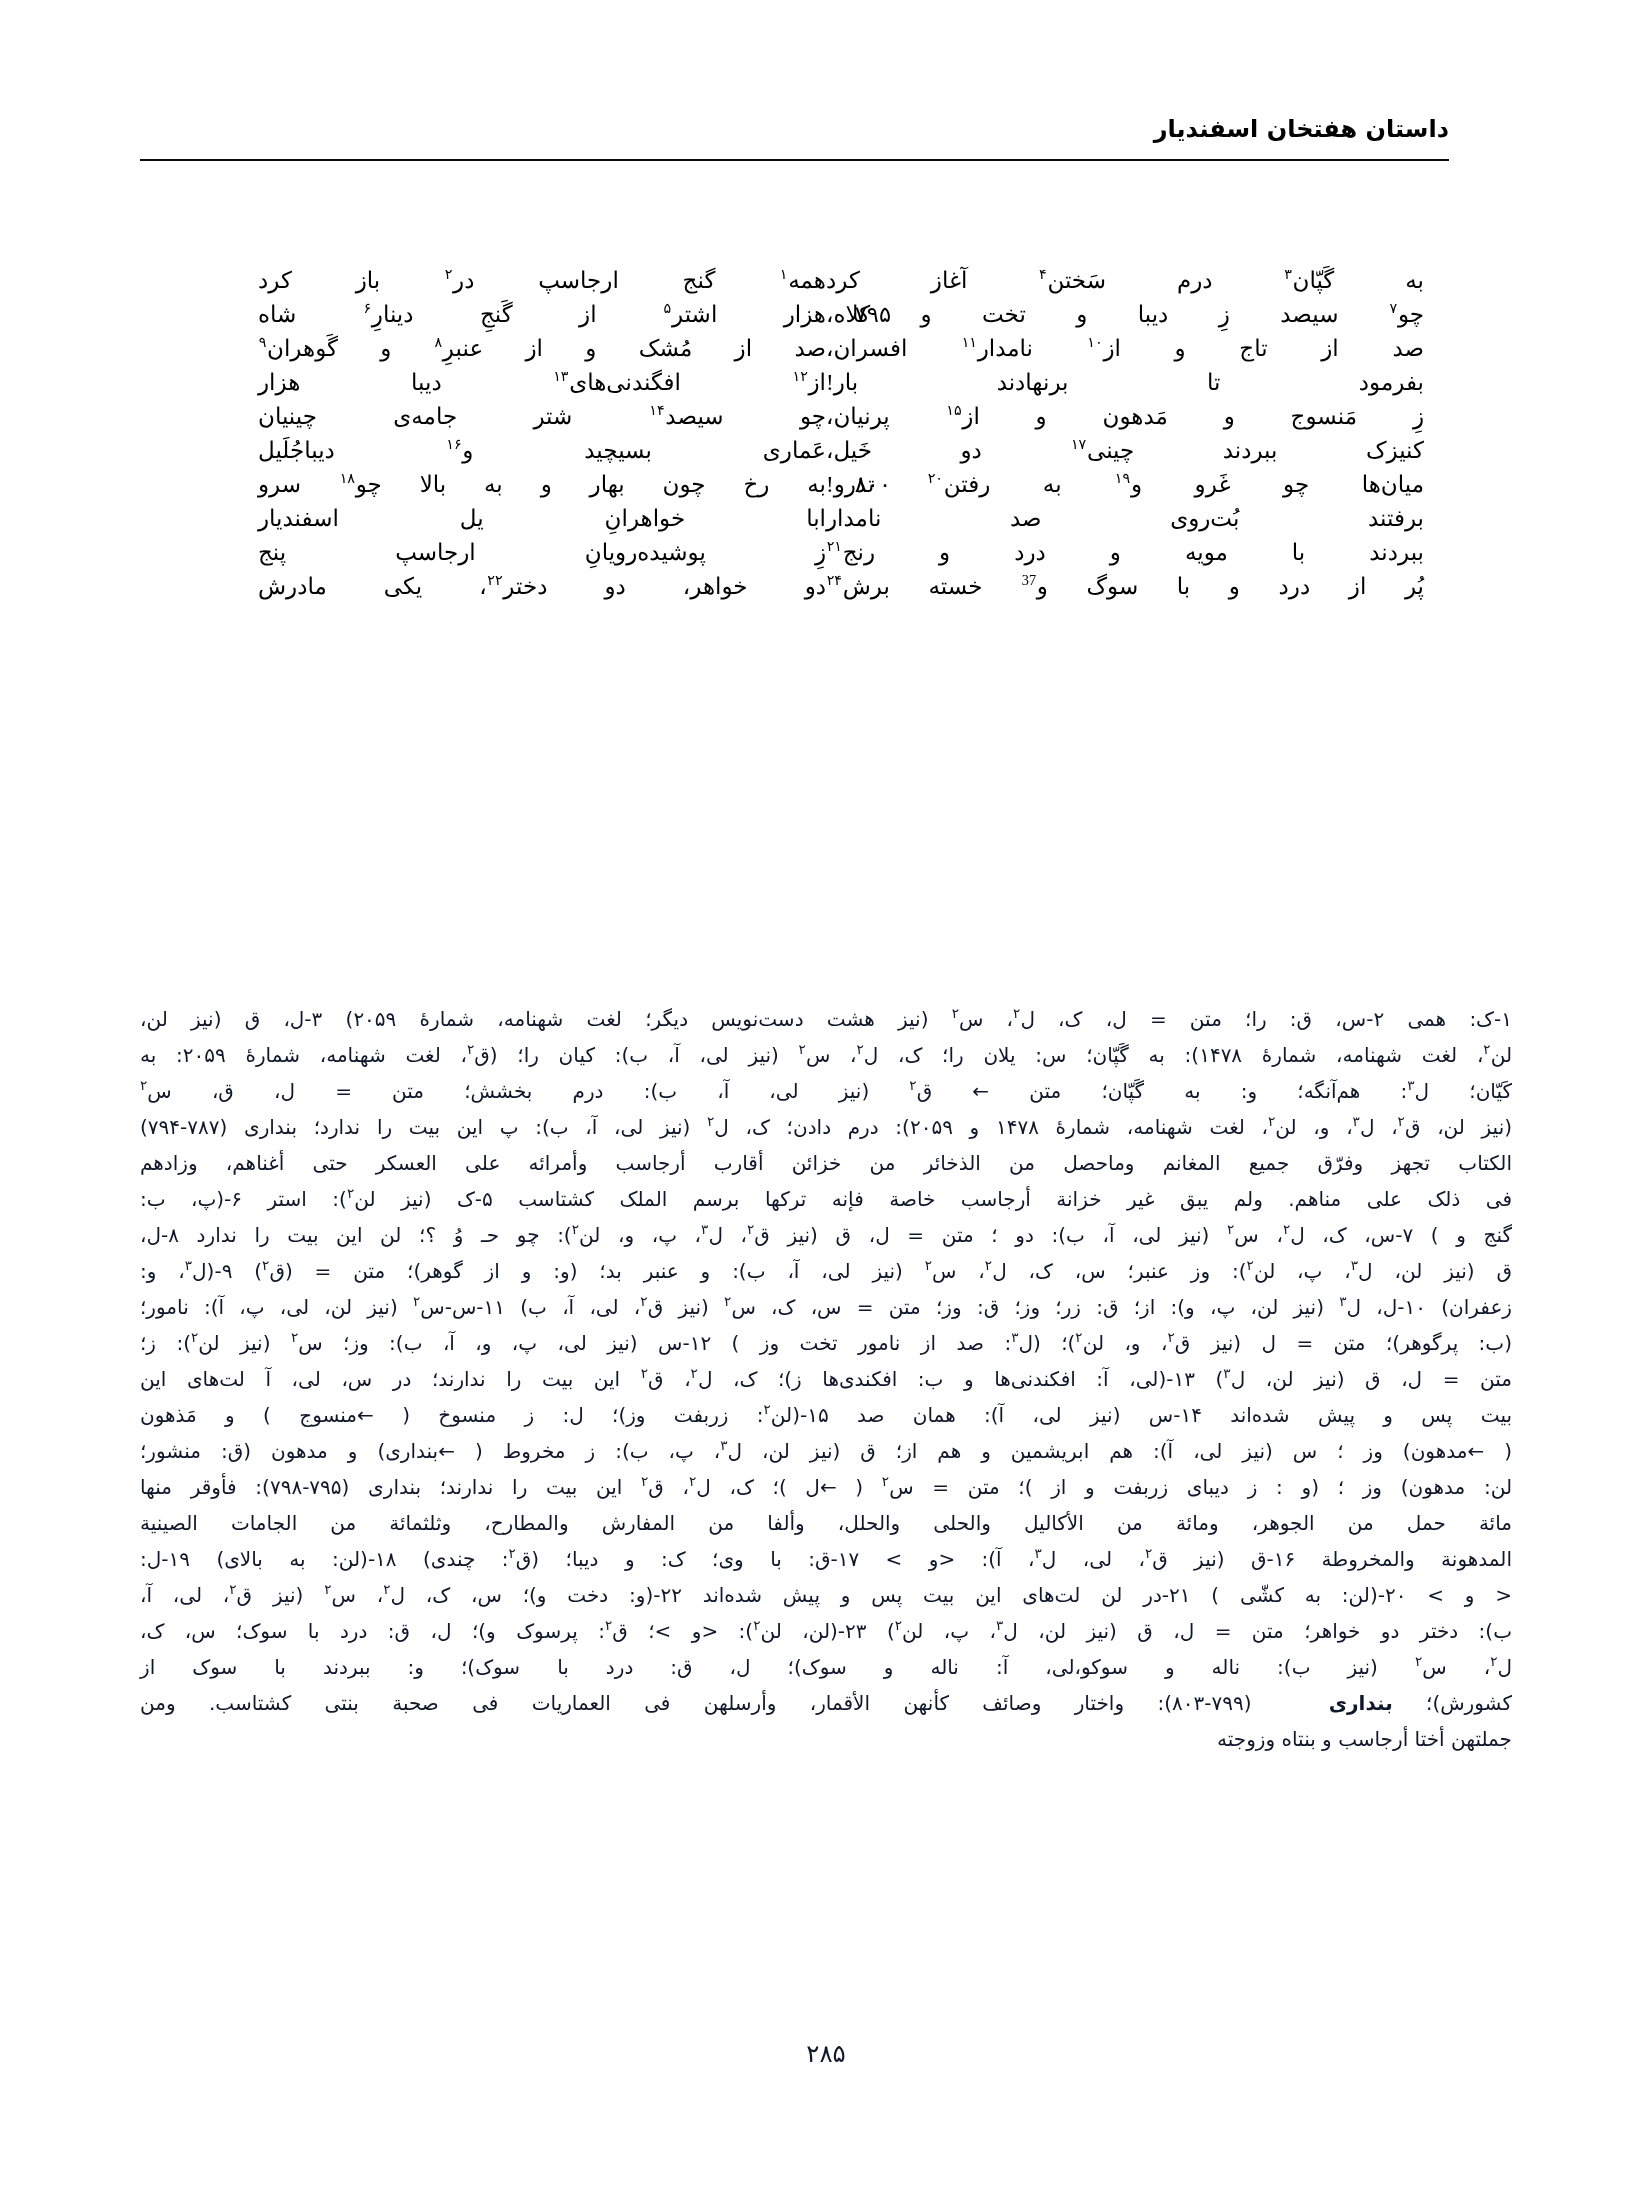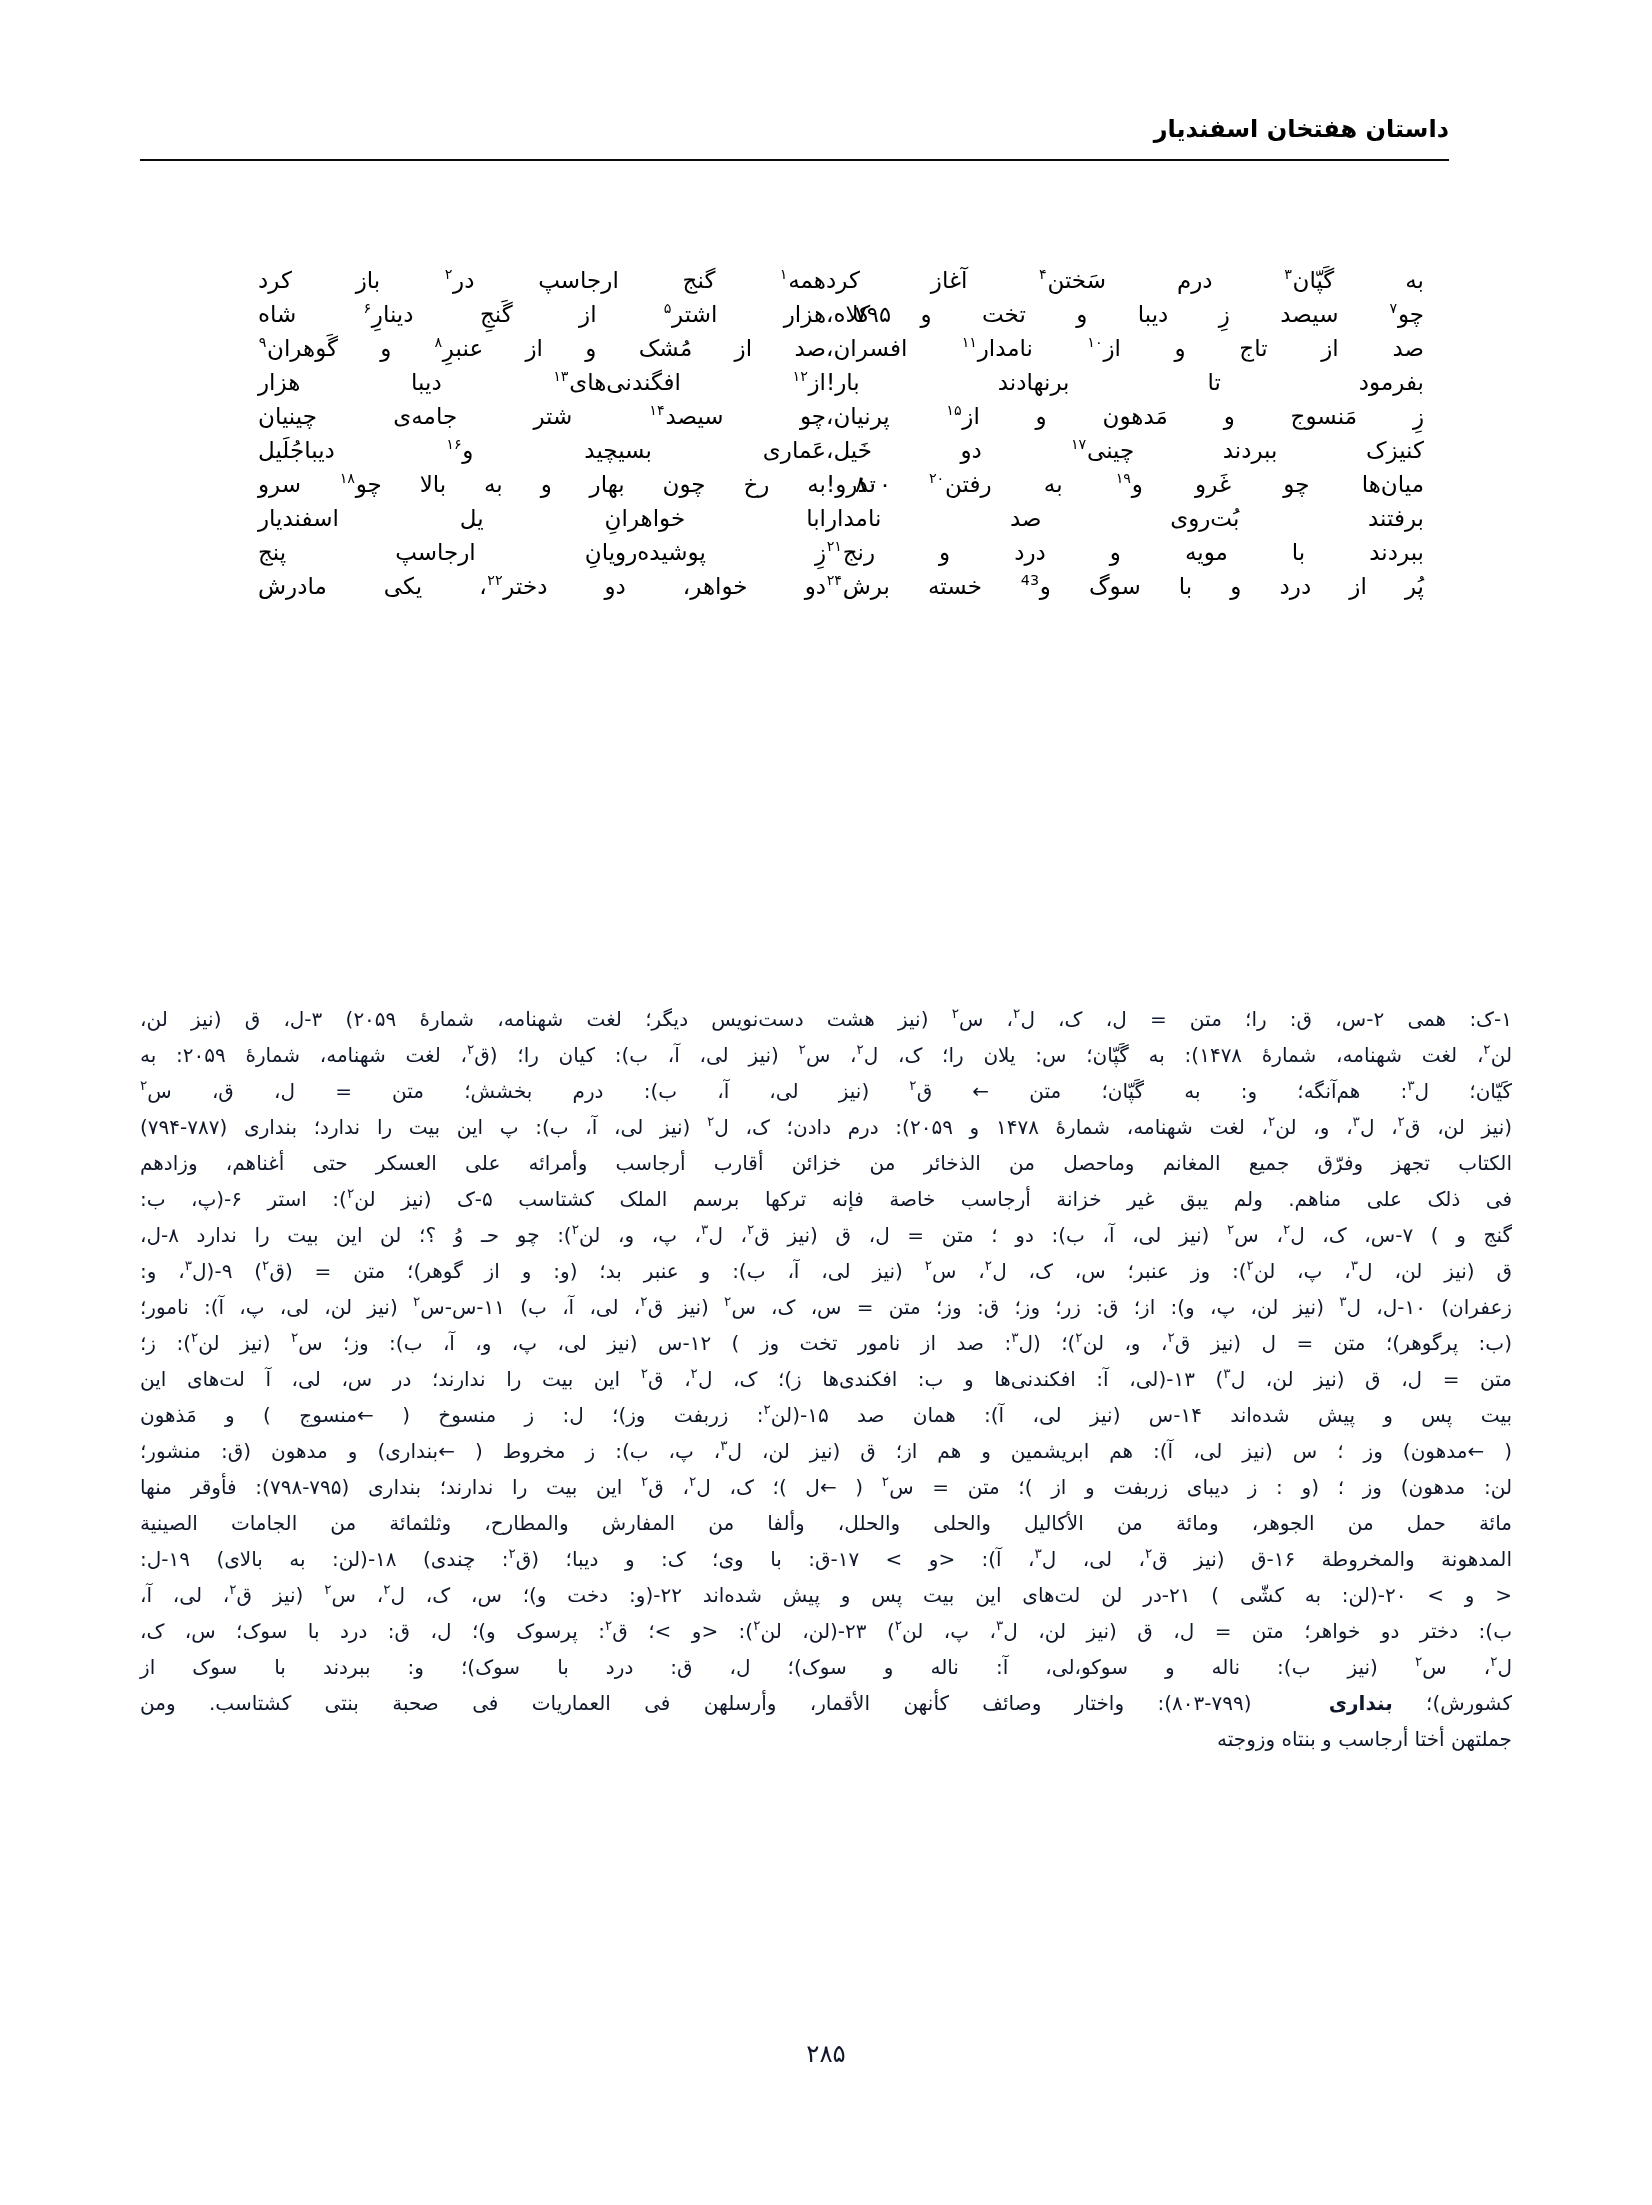--- a/index.html
+++ b/index.html
@@ -78,20 +78,21 @@
     text-align: justify;
     text-align-last: justify;
     padding-right: 23px;
     padding-left: 0px;
   }
   .hemistich .inner {
     display: inline-block;
     width: 100%;
     text-align: justify;
     text-align-last: justify;
+    font-family: Liberation Serif, serif;
   }
   
   .vnum {
     position: absolute;
     right: -65px;
     top: 0;
     width: 60px;
     text-align: right;
     font-size: 22.5px;
     letter-spacing: 0.3px;
@@ -196,21 +197,21 @@
       </div>
       <div class="verse-line">
         <div class="hemistich left"><span class="inner">برفتند بُت‌روی صد نامدار</span></div>
         <div class="hemistich right"><span class="inner">ابا خواهرانِ یل اسفندیار</span></div>
       </div>
       <div class="verse-line">
         <div class="hemistich left"><span class="inner">ببردند با مویه و درد و رنج<sup class="fn">۲۱</sup></span></div>
         <div class="hemistich right"><span class="inner">زِ پوشیده‌رویانِ ارجاسپ پنج</span></div>
       </div>
       <div class="verse-line">
-        <div class="hemistich left"><span class="inner">پُر از درد و با سوگ و<sup class="fn">43</sup> خسته برش<sup class="fn">۲۴</sup></span></div>
+        <div class="hemistich left"><span class="inner">پُر از درد و با سوگ و<sup class="fn">37</sup> خسته برش<sup class="fn">۲۴</sup></span></div>
         <div class="hemistich right"><span class="inner">دو خواهر، دو دختر<sup class="fn">۲۲</sup>، یکی مادرش</span></div>
       </div>
     </div>
 
   <div class="apparatus" id="apparatus">
       <div class="app-line"><span class="stretch">۱-ک: همی ۲-س، ق: را؛ متن = ل، ک، ل<sup>۲</sup>، س<sup>۲</sup> (نیز هشت دست‌نویس دیگر؛ لغت شهنامه، شمارهٔ ۲۰۵۹) ۳-ل، ق (نیز لن،</span></div>
       <div class="app-line"><span class="stretch">لن<sup>۲</sup>، لغت شهنامه، شمارهٔ ۱۴۷۸): به گَپّان؛ س: یلان را؛ ک، ل<sup>۲</sup>، س<sup>۲</sup> (نیز لی، آ، ب): کیان را؛ (ق<sup>۲</sup>، لغت شهنامه، شمارهٔ ۲۰۵۹: به</span></div>
       <div class="app-line"><span class="stretch">کَیّان؛ ل<sup>۳</sup>: هم‌آنگه؛ و: به گَپّان؛ متن ← ق<sup>۲</sup> (نیز لی، آ، ب): درم بخشش؛ متن = ل، ق، س<sup>۲</sup></span></div>
       <div class="app-line"><span class="stretch">(نیز لن، ق<sup>۲</sup>، ل<sup>۳</sup>، و، لن<sup>۲</sup>، لغت شهنامه، شمارهٔ ۱۴۷۸ و ۲۰۵۹): درم دادن؛ ک، ل<sup>۲</sup> (نیز لی، آ، ب): پ این بیت را ندارد؛ بنداری (۷۸۷-۷۹۴)</span></div>
       <div class="app-line"><span class="stretch">الکتاب تجهز وفرّق جمیع المغانم وماحصل من الذخائر من خزائن أقارب أرجاسب وأمرائه علی العسکر حتی أغناهم، وزادهم</span></div>

